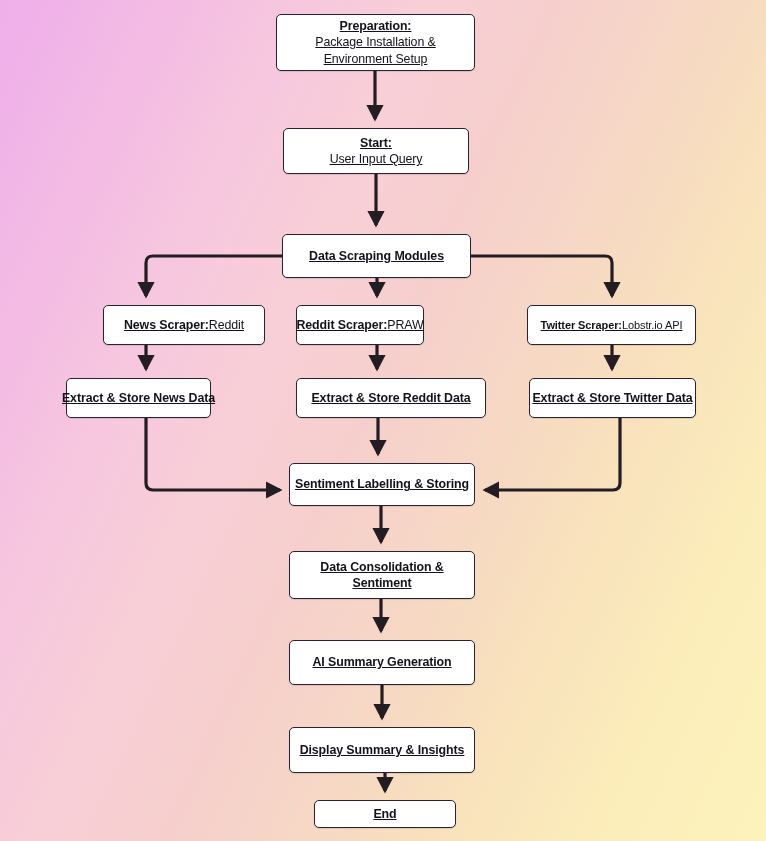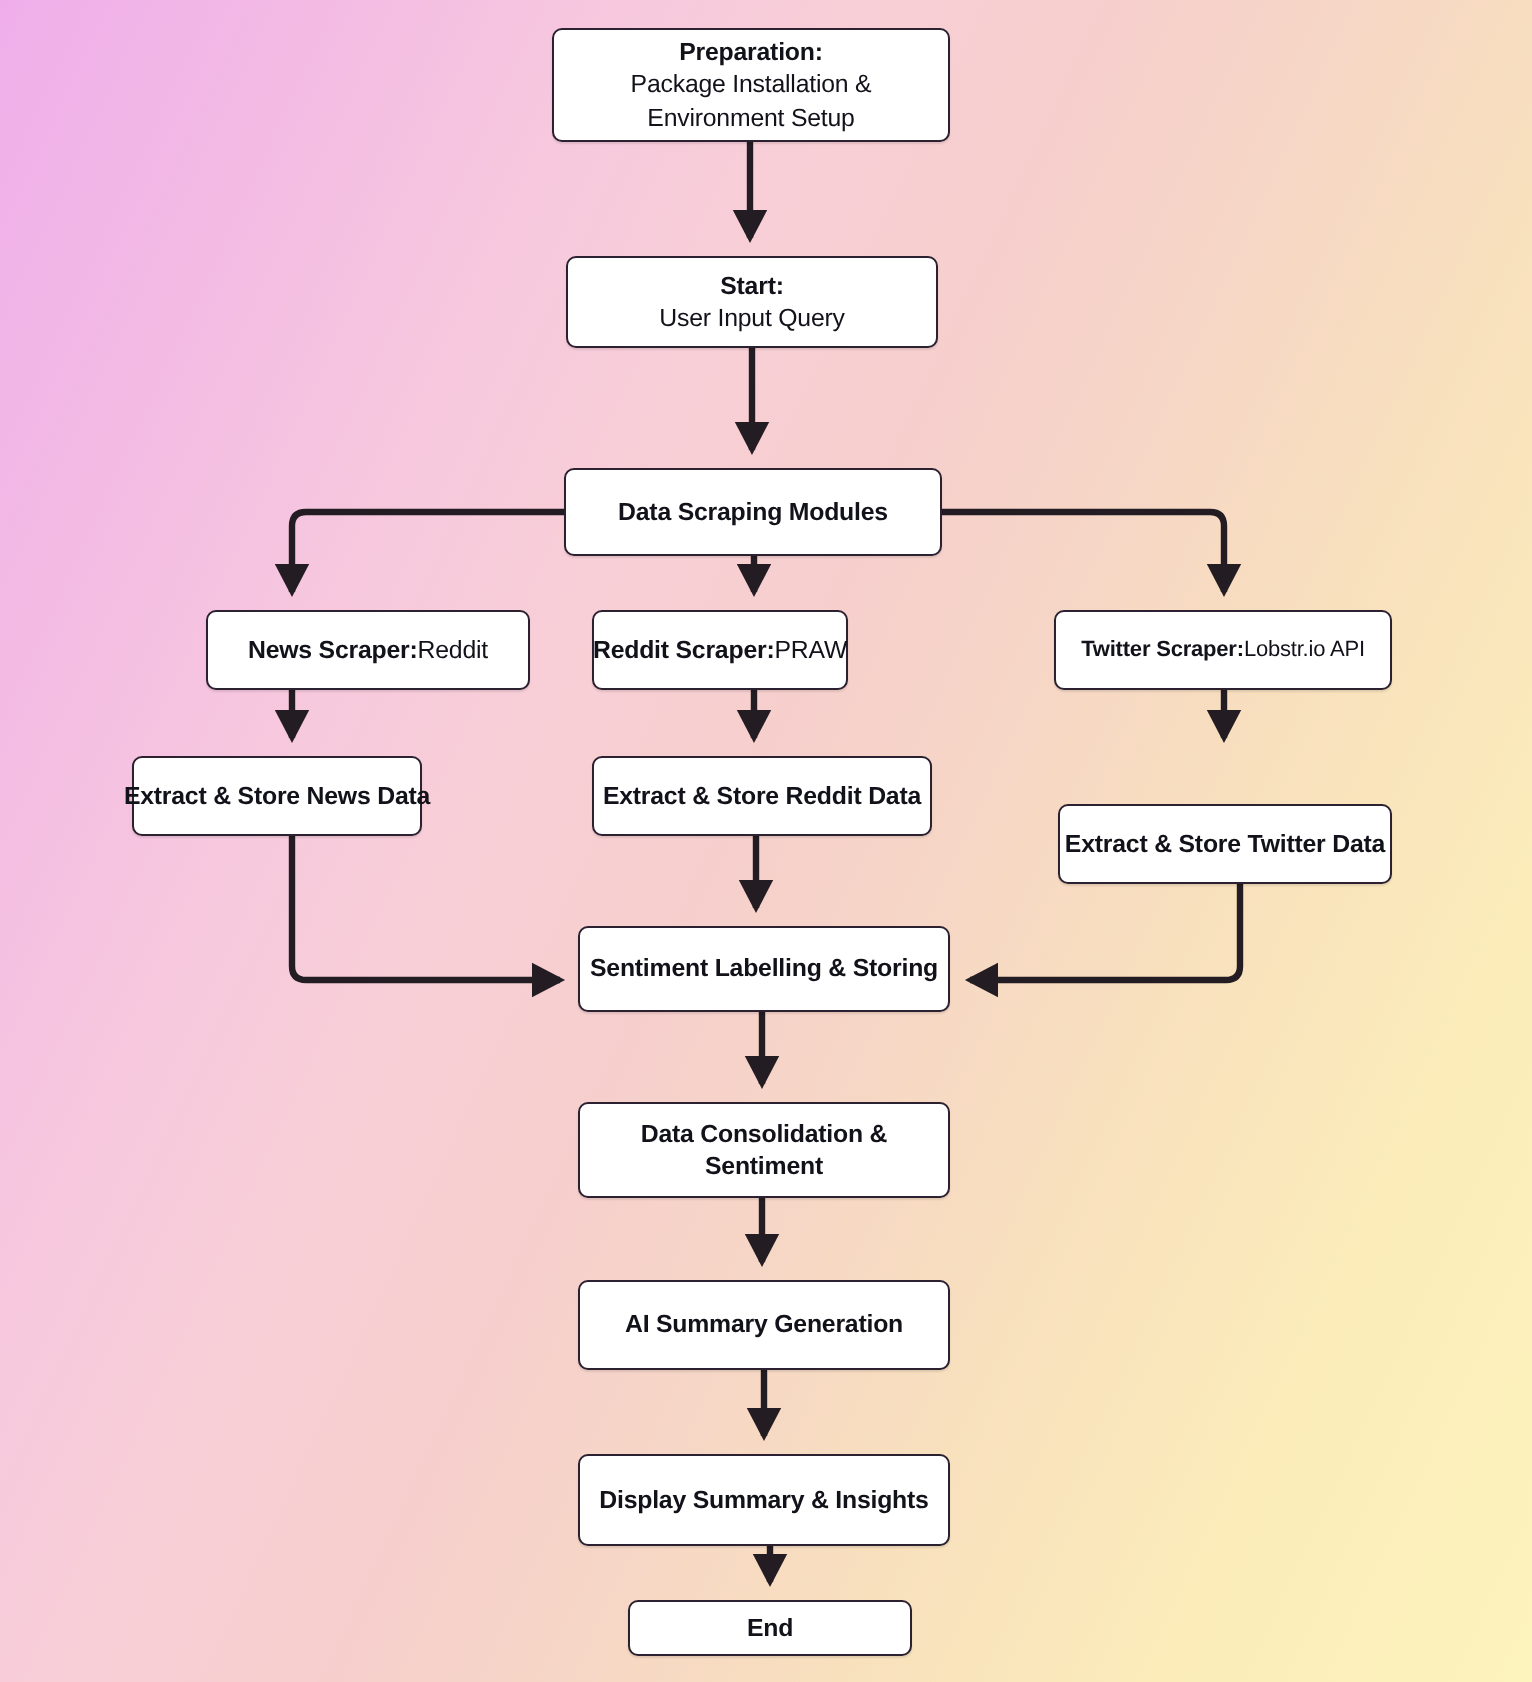--- a/index.html
+++ b/index.html
@@ -36,20 +36,21 @@
     align-items:center;
     justify-content:center;
     text-align:center;
     color:#12121a;
     font-size:12.4px;
     line-height:1.30;
     padding:2px 1px;
     letter-spacing:-0.1px;
     box-shadow:0 1px 1px rgba(0,0,0,.10);
     white-space:nowrap;
+    text-decoration:underline;
   }
   .node .wrap{white-space:normal;}
   .b{font-weight:700;}
   .n{font-weight:400;}
   .node.multi{white-space:normal;}
 </style>
 </head>
 <body>
 
 <div id="stage">
@@ -123,25 +124,25 @@
 
   <div class="node" style="left:527px;top:305px;width:169px;height:40px;font-size:11px;">
     <span class="b">Twitter Scraper:</span>
       <span class="n"> Lobstr.io API</span>
   </div>
 
   <div class="node" style="left:66px;top:378px;width:145px;height:40px;">
     <span class="b">Extract &amp; Store News Data</span>
   </div>
 
-  <div class="node" style="left:296px;top:378px;width:170px;height:40px;">
+  <div class="node" style="left:296px;top:378px;width:190px;height:40px;">
     <span class="b">Extract &amp; Store Reddit Data</span>
   </div>
 
-  <div class="node" style="left:529px;top:378px;width:167px;height:40px;margin-top:24px;">
+  <div class="node" style="left:529px;top:378px;width:167px;height:40px;">
     <span class="b">Extract &amp; Store Twitter Data</span>
   </div>
 
   <div class="node" style="left:289px;top:463px;width:186px;height:43px;">
     <span class="b">Sentiment Labelling &amp; Storing</span>
   </div>
 
   <div class="node multi" style="left:289px;top:551px;width:186px;height:48px;">
     <span class="wrap">
       <span class="b">Data Consolidation &amp;</span><br>

